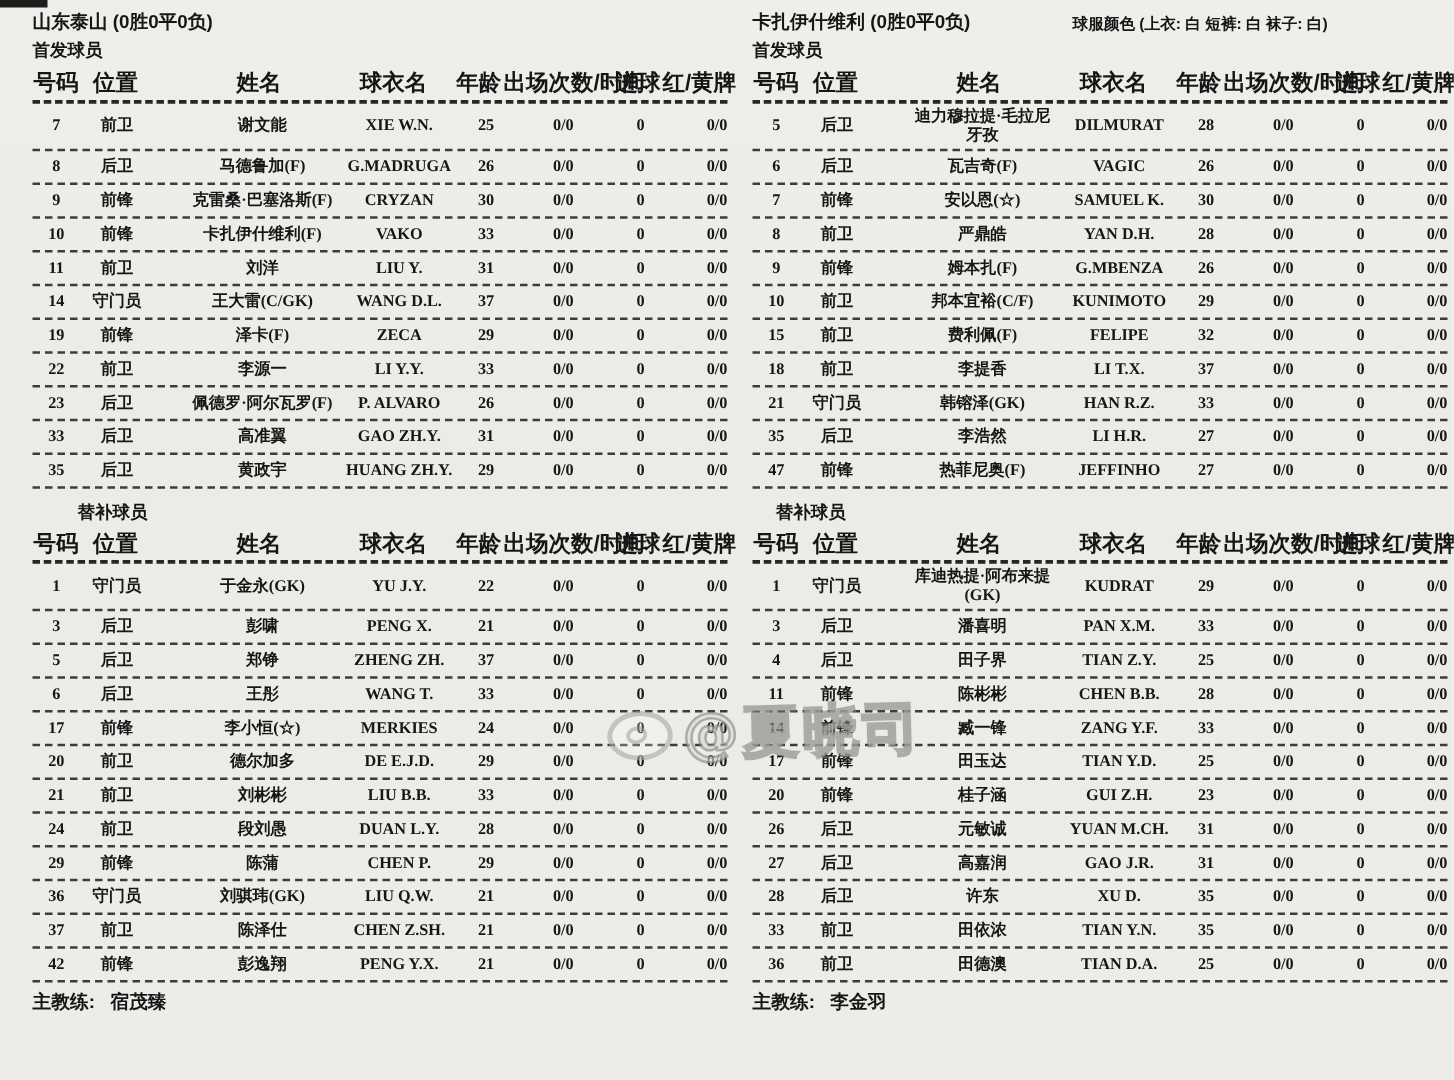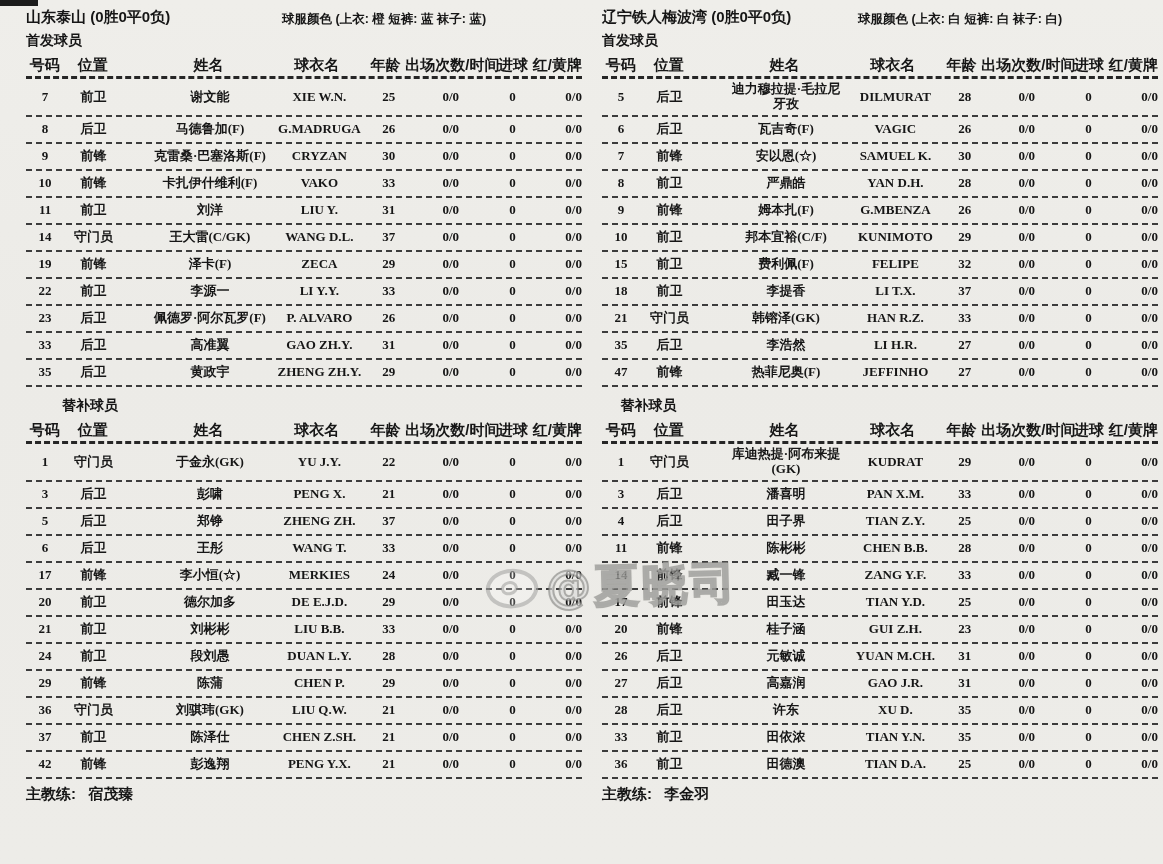--- a/index.html
+++ b/index.html
@@ -14,21 +14,21 @@
     box-sizing:border-box;
     padding:8px 4px 0 26px;
   }
   .artifact{position:absolute;left:0;top:0;width:38px;height:6px;background:#1c1c1c;}
   .trow{display:flex;gap:20px;}
   .half{width:556px;display:flex;align-items:center;border-bottom:2px dashed #3c3c3c;padding:3px 0;box-sizing:border-box;}
   .half-t{width:556px;box-sizing:border-box;}
   .thead .half{border-bottom:3px dashed #262626;padding:4px 0 3px;}
   .prow .half{min-height:27px;}
   .cell{text-align:center;font-size:13px;font-weight:700;line-height:1.15;}
-  .hcell{font-family:"Liberation Sans","DejaVu Sans",sans-serif;font-size:15px;white-space:nowrap;}
+  .hcell{font-family:"Liberation Sans","DejaVu Sans",sans-serif;font-size:18px;white-space:nowrap;}
   .c-no{width:40px;}
   .c-pos{width:62px;}
   .c-name{width:126px;margin-left:27px;}
   .c-jersey{width:104px;}
   .c-age{width:42px;}
   .c-apps{width:88px;}
   .c-goals{width:42px;}
   .c-cards{width:52px;text-align:right;}
   .teams-header{display:flex;gap:20px;margin-bottom:4px;}
   .team-head{width:556px;display:flex;align-items:flex-start;}
@@ -47,24 +47,23 @@
 </style>
 </head>
 <body>
 
 <div class="page">
   <div class="artifact"></div>
 
   <div class="teams-header">
     <div class="team-head">
       <span class="team-name">山东泰山 (0胜0平0负)</span>
-      <span class="kit">球服颜色 (上衣: 橙 短裤: 蓝 袜子: 蓝)</span>
     </div>
     <div class="team-head">
-      <span class="team-name">辽宁铁人梅波湾 (0胜0平0负)</span>
+      <span class="team-name">卡扎伊什维利 (0胜0平0负)</span>
       <span class="kit">球服颜色 (上衣: 白 短裤: 白 袜子: 白)</span>
     </div>
   </div>
 
   <div class="trow stitle">
     <div class="half-t">首发球员</div>
     <div class="half-t">首发球员</div>
   </div>
 
   <div class="trow thead">
@@ -309,21 +308,21 @@
           <div class="cell c-apps">0/0</div>
           <div class="cell c-goals">0</div>
           <div class="cell c-cards">0/0</div>
         </div>
       </div>
       <div class="trow prow">
         <div class="half">
           <div class="cell c-no">35</div>
           <div class="cell c-pos">后卫</div>
           <div class="cell c-name">黄政宇</div>
-          <div class="cell c-jersey">ZHENG ZH.Y.</div>
+          <div class="cell c-jersey">HUANG ZH.Y.</div>
           <div class="cell c-age">29</div>
           <div class="cell c-apps">0/0</div>
           <div class="cell c-goals">0</div>
           <div class="cell c-cards">0/0</div>
         </div>
         <div class="half">
           <div class="cell c-no">47</div>
           <div class="cell c-pos">前锋</div>
           <div class="cell c-name">热菲尼奥(F)</div>
           <div class="cell c-jersey">JEFFINHO</div>

